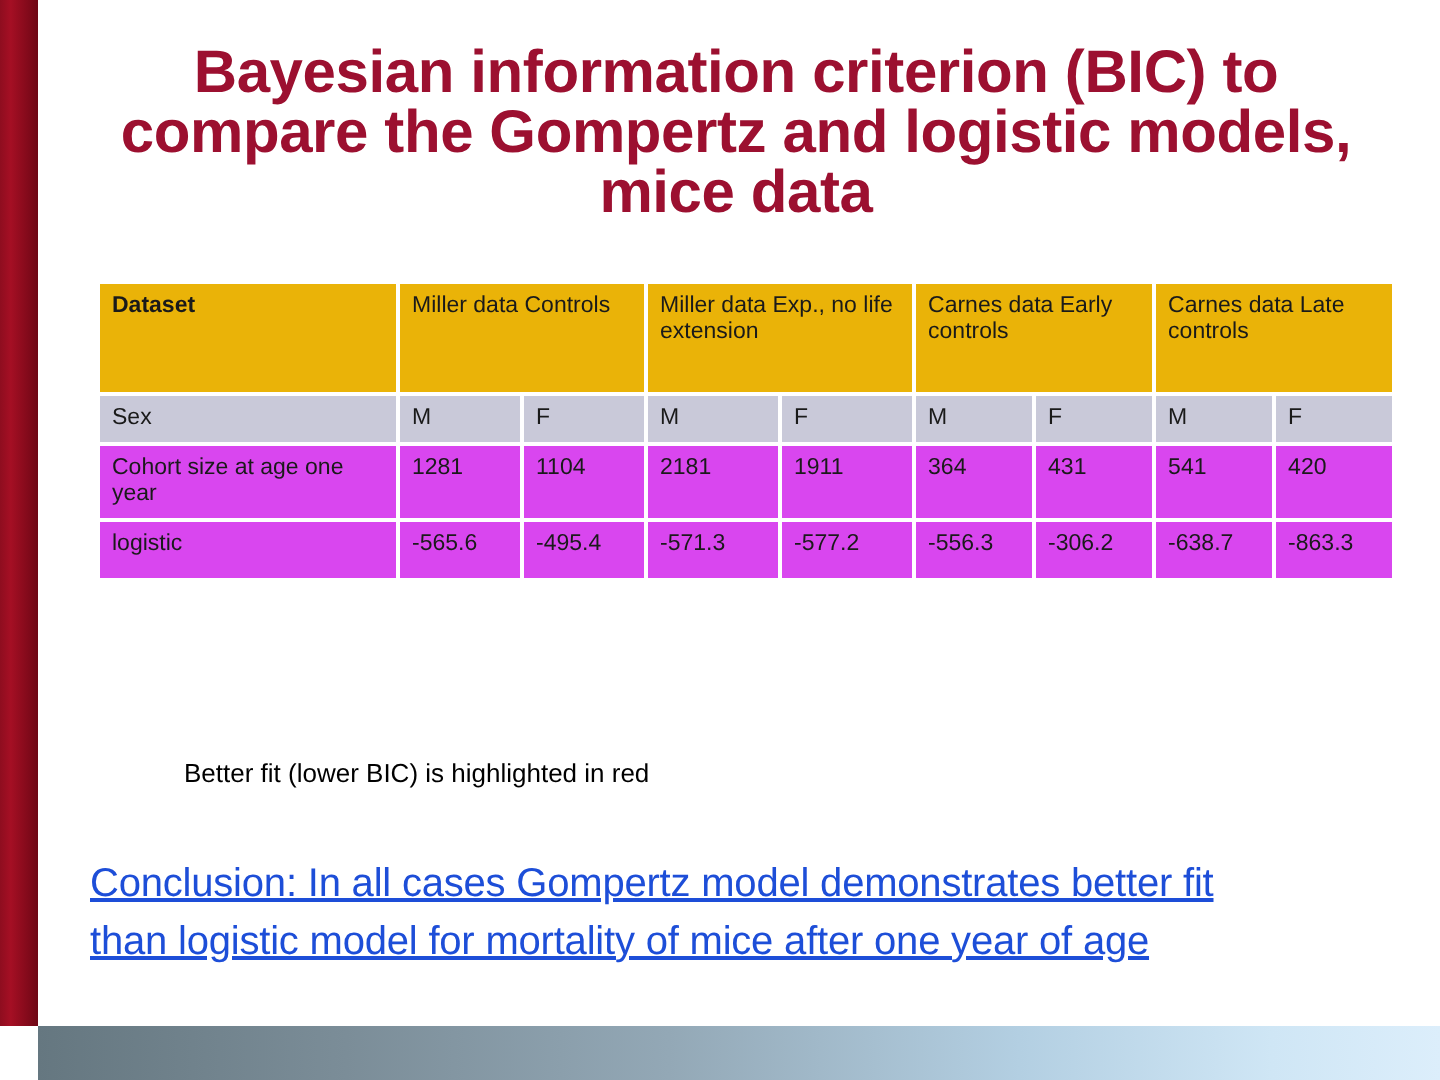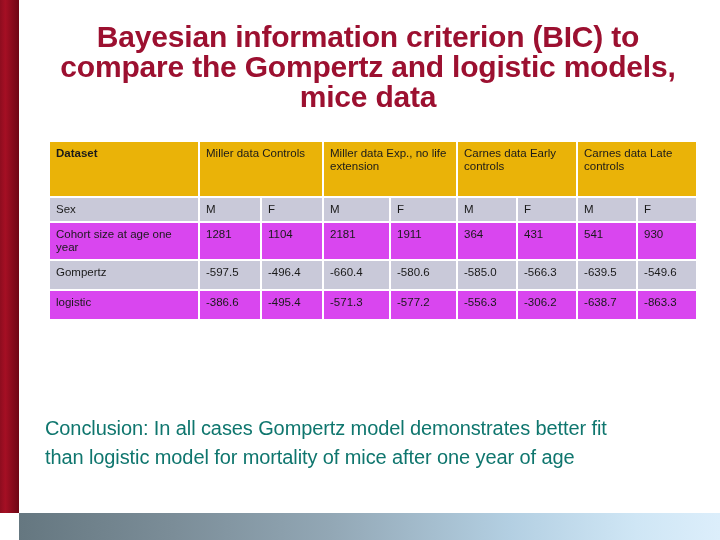--- a/index.html
+++ b/index.html
@@ -120,26 +120,27 @@
     left: 92px;
     top: 379px;
     font-size: 13px;
     color: #000000;
   }
 
   
   #conclusion {
     position: absolute;
     left: 45px;
-    top: 414px;
+    top: 428px;
     width: 600px;
     font-size: 20px;
-    color: #0f766e;
+    color: #1d4ed8;
     line-height: 29px;
     letter-spacing: -0.1px;
+    text-decoration: underline;
   }
 </style>
 </head>
 <body>
 
 <div id="slide">
 
   <div id="left-stripe"></div>
   <div id="bottom-band"></div>
 
@@ -180,45 +181,35 @@
 
       <tr class="row-light h-cohort">
         <td class="rowlabel">Cohort size at age one year</td>
         <td class="num">1281</td>
         <td class="num">1104</td>
         <td class="num">2181</td>
         <td class="num">1911</td>
         <td class="num">364</td>
         <td class="num">431</td>
         <td class="num">541</td>
-        <td class="num">930</td>
-      </tr>
-
-      <tr class="row-shaded h-model">
-        <td class="rowlabel rowlabel-mid">Gompertz</td>
-        <td class="num-red">-597.5</td>
-        <td class="num-red">-496.4</td>
-        <td class="num-red">-660.4</td>
-        <td class="num-red">-580.6</td>
-        <td class="num-red">-585.0</td>
-        <td class="num-red">-566.3</td>
-        <td class="num-red">-639.5</td>
-        <td class="num-red">-549.6</td>
-      </tr>
+        <td class="num">420</td>
+      </tr>
+
 
       <tr class="row-light h-model">
         <td class="rowlabel rowlabel-mid">logistic</td>
-        <td class="num-blk">-386.6</td>
+        <td class="num-blk">-565.6</td>
         <td class="num-blk">-495.4</td>
         <td class="num-blk">-571.3</td>
         <td class="num-blk">-577.2</td>
         <td class="num-blk">-556.3</td>
         <td class="num-blk">-306.2</td>
         <td class="num-blk">-638.7</td>
         <td class="num-blk">-863.3</td>
       </tr>
     </tbody>
   </table>
 
+  <div id="caption">Better fit (lower BIC) is highlighted in red</div>
 
   <div id="conclusion">Conclusion: In all cases Gompertz model demonstrates better fit than logistic model for mortality of mice after one year of age</div>
 
 </div>
 
 </body></html>

